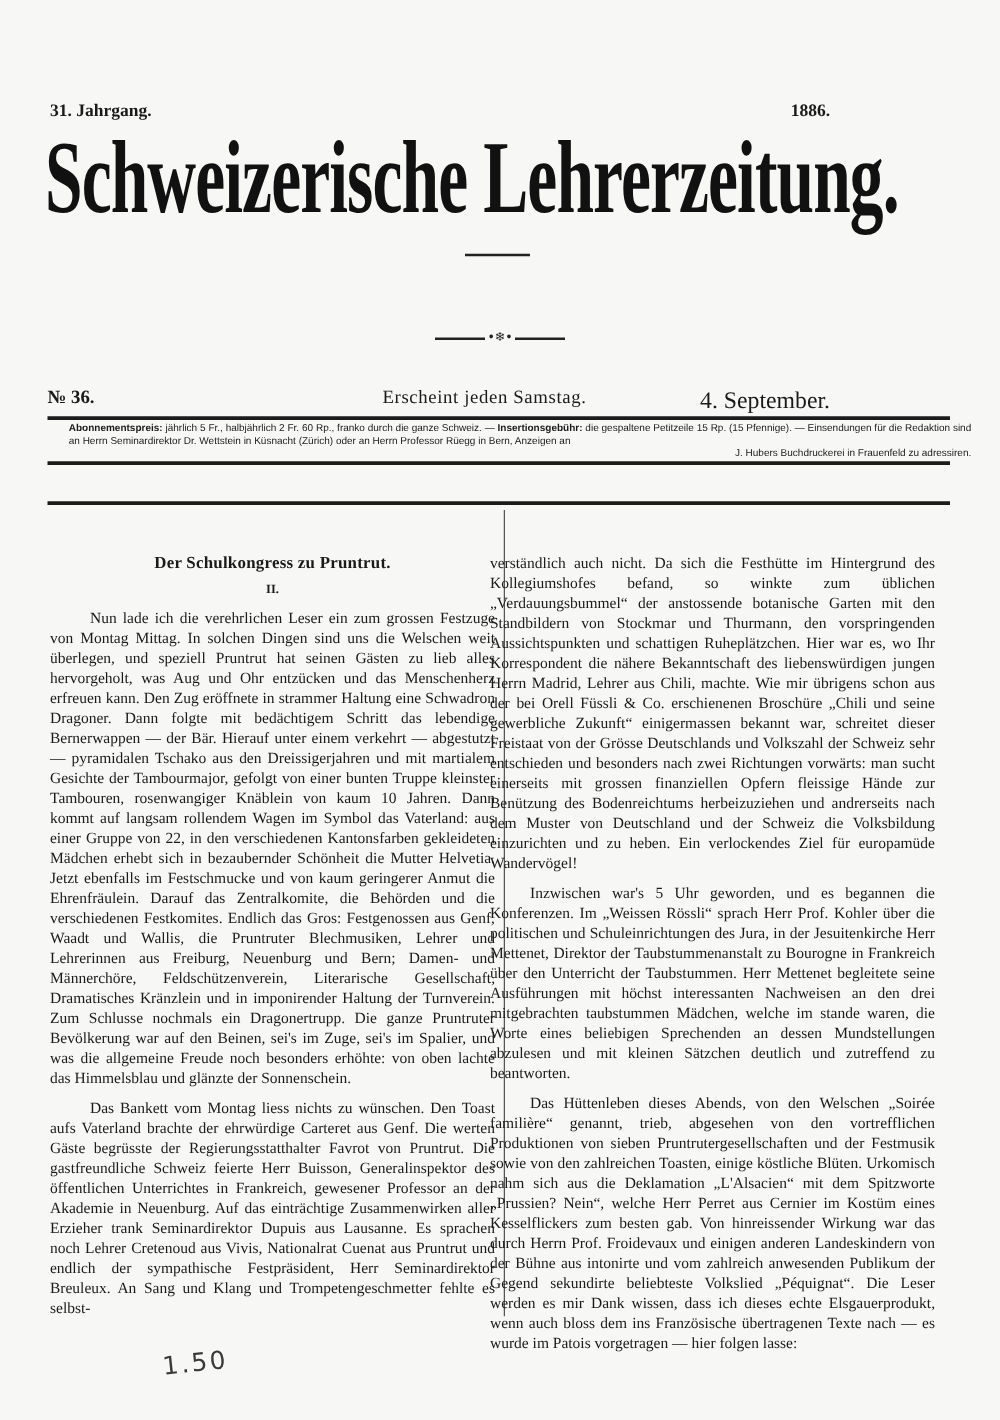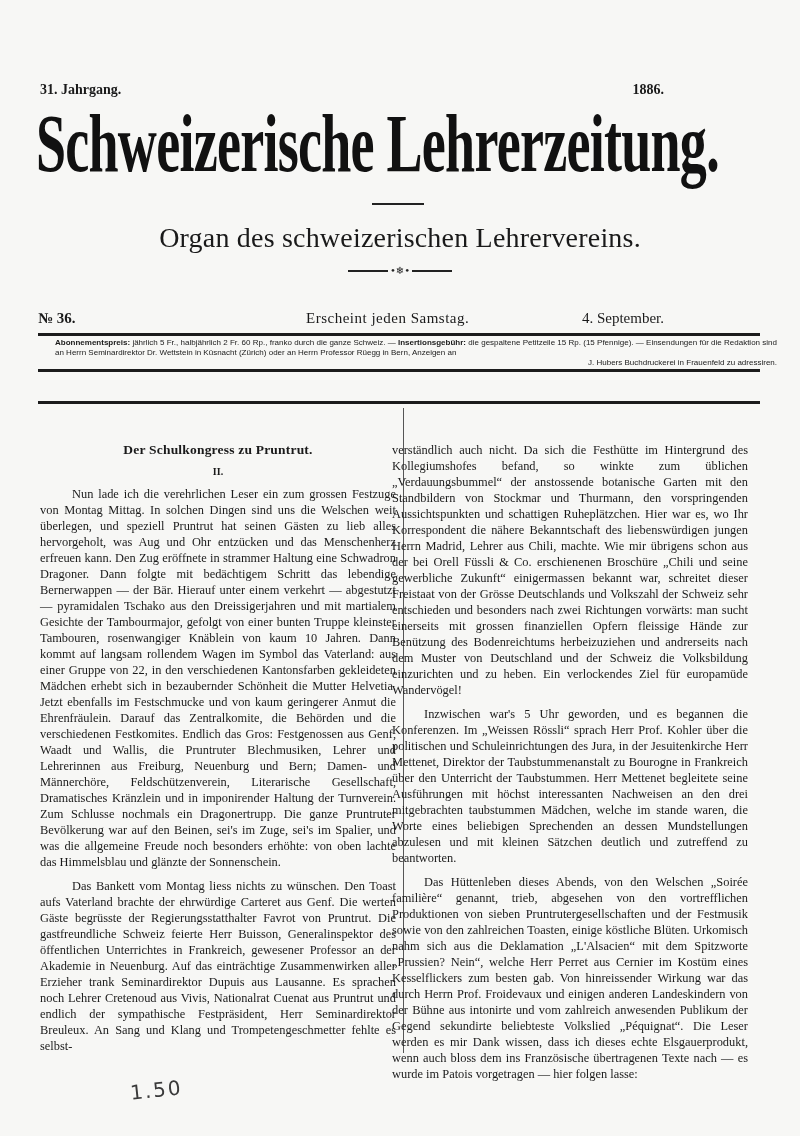--- a/index.html
+++ b/index.html
@@ -28,21 +28,21 @@
     font-family: "Liberation Serif", serif; font-size: 28px; letter-spacing: 0.2px;
   }
   .ornament {
     left: 340px; top: 266px; width: 120px; height: 10px; text-align: center;
     font-size: 10px; line-height: 10px; color: #222;
   }
   .ornament .line { position: absolute; top: 4px; height: 2px; background: #222; width: 40px; }
   .issue-row { left: 38px; right: 40px; top: 310px; height: 22px; font-family: "Liberation Serif", serif; }
   .issue-no { position: absolute; left: 0; top: 0; font-size: 15px; font-weight: bold; }
   .issue-pub { position: absolute; left: 268px; top: 0; font-size: 15px; letter-spacing: 0.5px; }
-  .issue-date { position: absolute; right: 0; top: 0; font-size: 15px; }
+  .issue-date { position: absolute; right: 0; top: 0; font-size: 19px; }
   .rule-thick { height: 3px; background: #1c1c1c; }
   .rule1 { left: 38px; width: 722px; top: 333px; }
   .rule2 { left: 38px; width: 722px; top: 369px; }
   .rule3 { left: 38px; width: 722px; top: 401px; }
   .notice {
     left: 38px; width: 722px; top: 338px;
     font-size: 8px; line-height: 10px; font-family: "Liberation Sans", sans-serif; text-align: justify; margin-left: 17px;
   }
   .notice b { font-weight: bold; }
   .notice .center { display: block; text-align: right; }
@@ -76,21 +76,20 @@
 <body>
 
 <div class="page">
 
   <div class="abs vol">31. Jahrgang.</div>
   <div class="abs year">1886.</div>
 
   <div class="abs masthead"><span>Schweizerische Lehrerzeitung.</span></div>
   <div class="abs mast-rule"></div>
 
-  <div class="abs subtitle">Organ des schweizerischen Lehrervereins.</div>
 
   <div class="abs ornament">
     <div class="line" style="left:8px;"></div>
     <span>•❄•</span>
     <div class="line" style="right:8px;"></div>
   </div>
 
   <div class="abs issue-row">
     <span class="issue-no">№ 36.</span>
     <span class="issue-pub">Erscheint jeden Samstag.</span>

